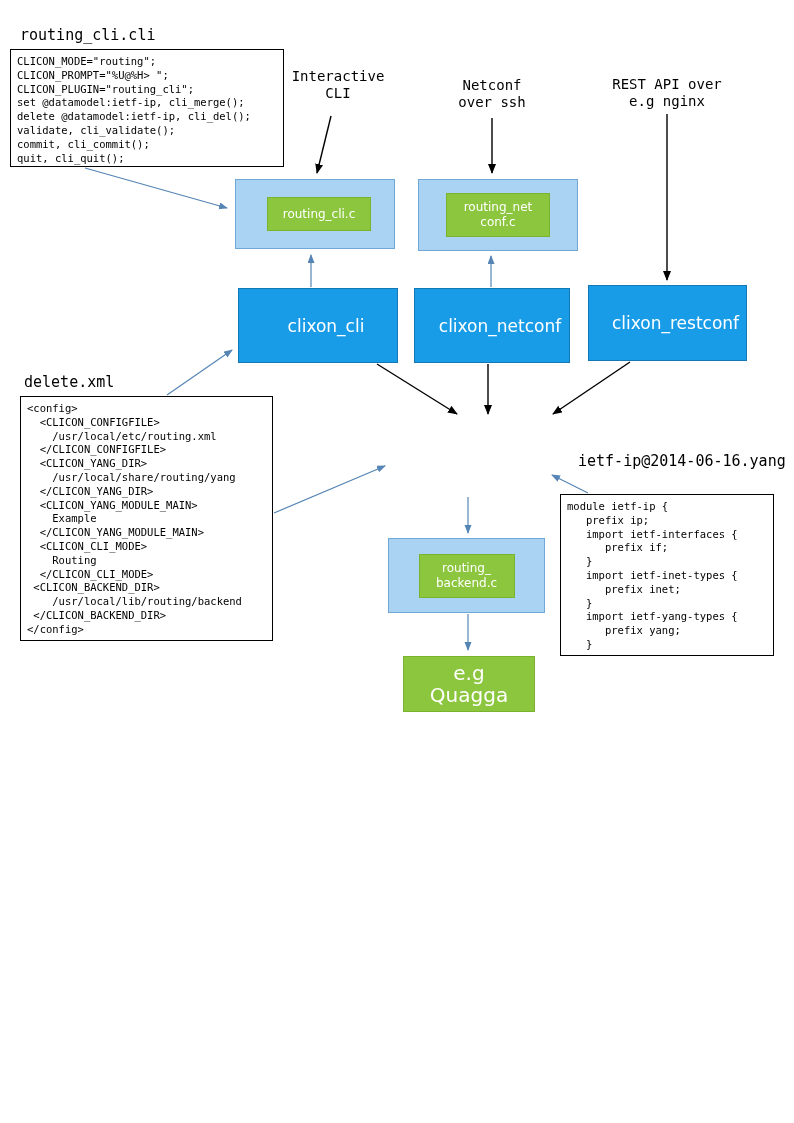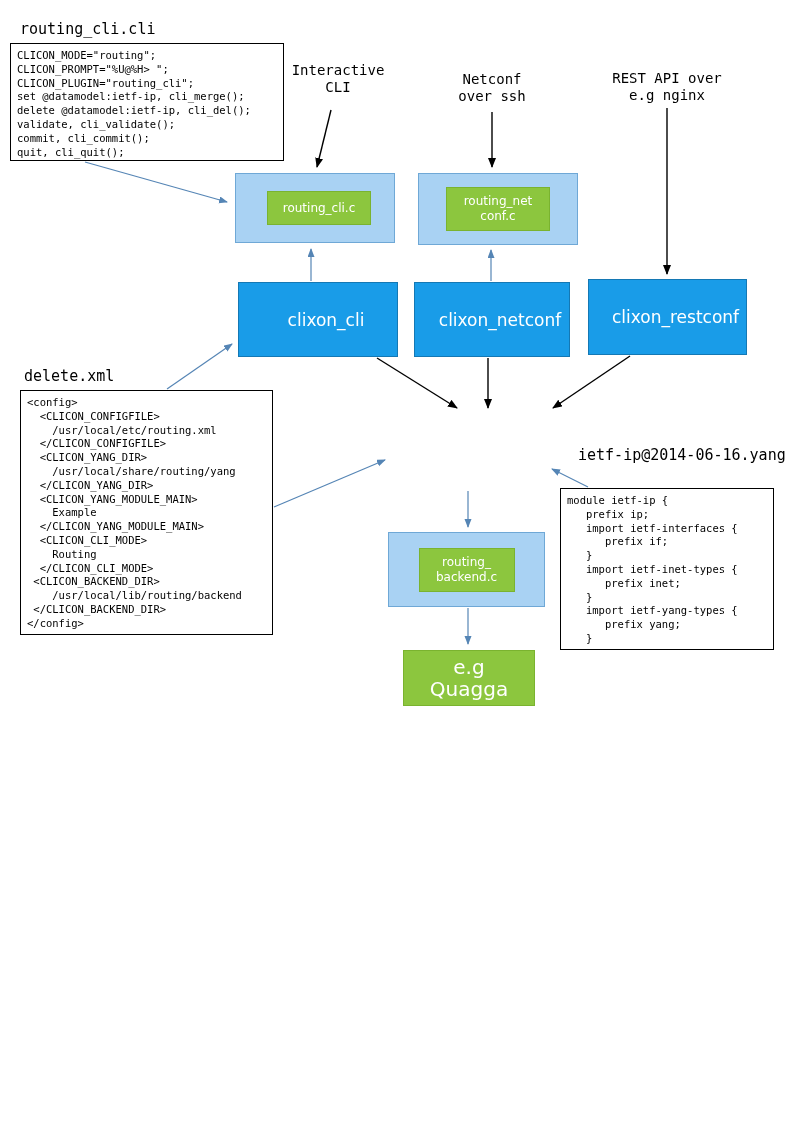--- a/index.html
+++ b/index.html
@@ -1,21 +1,21 @@
 <!DOCTYPE html>
 <html><head>
 <meta charset="utf-8">
 <style>
   * { margin:0; padding:0; box-sizing:border-box; }
   html,body { background:#ffffff; }
   body {
     width:794px; height:1123px; position:relative;
     font-family:"DejaVu Sans", sans-serif;
   }
-  .page { position:absolute; left:0; top:10px; width:794px; height:885px; overflow:hidden; }
+  .page { position:absolute; left:0; top:16px; width:794px; height:885px; overflow:hidden; }
 
   svg.arrows { position:absolute; left:0; top:0; }
   .lb { stroke:#000000; stroke-width:1.4; }
   .lu { stroke:#5585b5; stroke-width:1.2; }
 
   .file-title {
     position:absolute; color:#000;
     font-family:"DejaVu Sans Mono", monospace; font-size:15px; white-space:pre;
   }
   .code-box {

